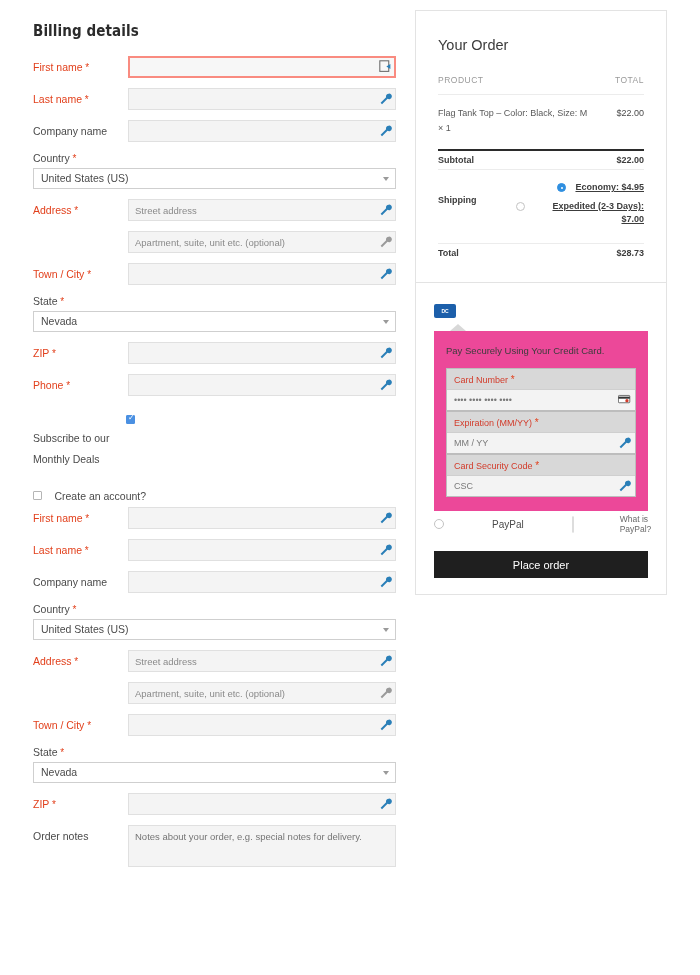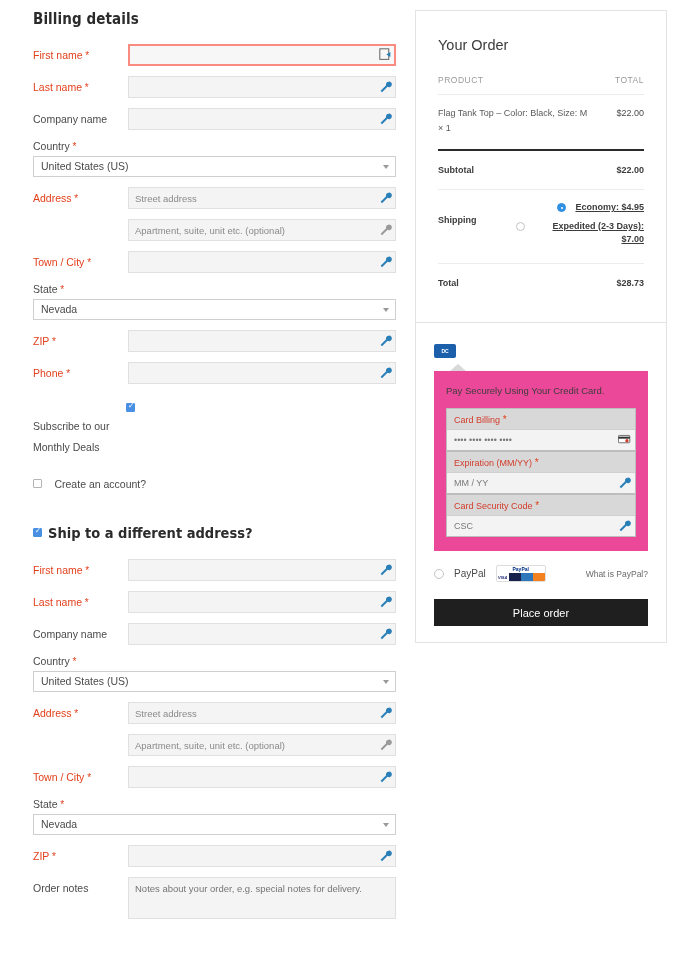--- a/index.html
+++ b/index.html
@@ -8,21 +8,21 @@
     width: 700px; height: 975px;
     background: #ffffff;
     font-family: "Liberation Sans", sans-serif;
     color: #3c3c3c;
     overflow: hidden;
   }
   .page { position: relative; width: 700px; height: 975px; }
 
   
   .left-col {
-    position: absolute; left: 33px; top: 10px; width: 363px;
+    position: absolute; left: 33px; top: 22px; width: 363px;
   }
   .section-heading {
     font-family: "DejaVu Sans Condensed", "Liberation Sans Narrow", "Liberation Sans", sans-serif;
     font-size: 15px; font-weight: bold; color: #2b2b2b;
     letter-spacing: .1px; margin: 0 0 16px 0;
   }
   .field-row {
     display: flex; align-items: flex-start;
     margin-bottom: 10px; min-height: 22px;
   }
@@ -121,21 +121,21 @@
   }
   .ord-line {
     display: flex; justify-content: space-between;
     padding: 11px 0 13px 0; border-bottom: 2px solid #2b2b2b;
     font-size: 9px; color: #5a5a5a; line-height: 15px;
   }
   .ord-line .nm { max-width: 150px; }
   .ord-line .amt { font-size: 9px; color: #4a4a4a; white-space: nowrap; }
   .ord-row {
     display: flex; justify-content: space-between; align-items: flex-start;
-    padding: 14px 0; border-bottom: 1px solid #ececec;
+    padding: 4px 0; border-bottom: 1px solid #ececec;
     font-size: 9px; font-weight: bold; color: #3c3c3c; gap: 23px;
   }
   .ord-row.last { border-bottom: none; }
   .ship-row {
     display: flex; justify-content: space-between; align-items: flex-start;
     padding: 11px 0; border-bottom: 1px solid #ececec;
   }
   .ship-lbl { font-size: 9px; font-weight: bold; color: #3c3c3c; padding-top: 14px; }
   .ship-opts { text-align: right; }
   .ship-opt {
@@ -226,21 +226,21 @@
   .cc-inp-wrap { position: relative; }
   .cc-inp {
     width: 100%; height: 21px; background: #f3f3f3;
     border: none; border-top: 1px solid #cfcfcf;
     font-size: 9px; color: #7a7a7a; padding: 0 24px 0 7px;
     outline: none; font-family: "Liberation Sans", sans-serif;
   }
   .cc-inp::placeholder { color: #7a7a7a; }
 
   .paypal-row {
-    display: flex; align-items: center; margin-top: 14px;
+    display: flex; align-items: center; margin-top: 3px; gap: 38px;
   }
   .pp-logo {
     width: 50px; height: 17px; background: #fff;
     border: 1px solid #ddd; border-radius: 2px;
     display: flex; flex-direction: column; margin-right: 8px;
     overflow: hidden;
   }
   .pp-logo .top {
     font-size: 5px; color: #003087; font-weight: bold;
     text-align: center; line-height: 7px;
@@ -385,23 +385,20 @@
     <div class="cb-block cb-inline-sub">
       <span class="cb-sq on sub-cb-pos"></span>
       <div class="sub-text">Subscribe to our Monthly Deals</div>
     </div>
 
     <div class="create-row">
       <span class="cb-sq"></span>
       <span class="create-text">Create an account?</span>
     </div>
 
-    <h3 class="ship-heading">
-      <span class="cb-sq on"></span><span>Ship to a different address?</span>
-    </h3>
 
     <div class="field-row">
       <div class="field-label req">
         <span>First name</span><span class="req-star"> *</span>
       </div>
       <div class="input-wrap">
         <input class="inp" style="">
         <svg class="wrench" viewBox="0 0 16 16">
             <path d="M12 2a3.4 3.4 0 00-3.2 4.5L2 13.3 3.7 15l6.8-6.8A3.4 3.4 0 1012 2z" fill="#2a7fb8"></path>
           </svg>
@@ -550,21 +547,21 @@
 
       <div class="diners-row">
         <span class="cimg c-diners">DC</span>
       </div>
 
       <div class="cc-box">
         <div class="cc-intro">Pay Securely Using Your Credit Card.</div>
 
         <div class="cc-field">
           <label class="cc-lbl">
-            <span>Card Billing</span><span class="req-star"> *</span>
+            <span>Card Number</span><span class="req-star"> *</span>
           </label>
           <div class="cc-inp-wrap">
             <input class="cc-inp" placeholder="•••• •••• •••• ••••" style="">
             <svg class="wrench" viewBox="0 0 16 16">
                 <rect x="0.5" y="3" width="14" height="9" rx="1" fill="#fff" stroke="#555" stroke-width="1"></rect>
                 <rect x="0.5" y="4.5" width="14" height="2.5" fill="#333"></rect>
                 <circle cx="11" cy="9.5" r="2" fill="#d23b2a"></circle>
               </svg>
           </div>
         </div>

